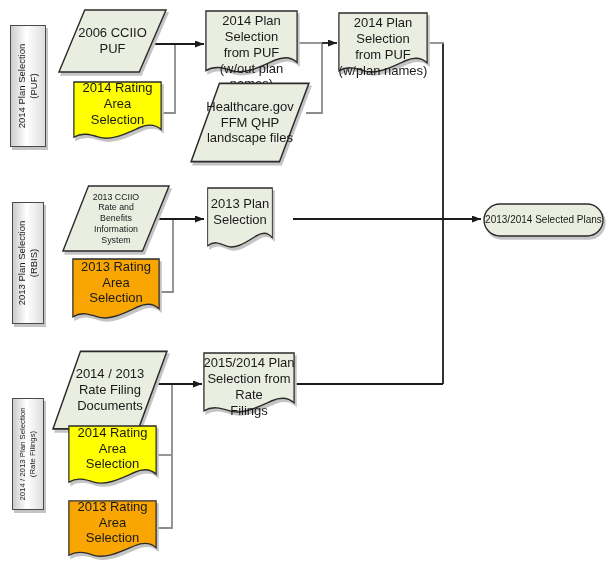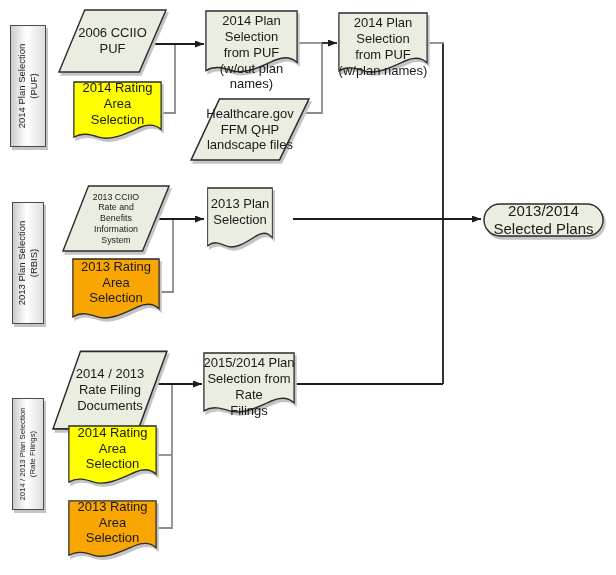--- a/index.html
+++ b/index.html
@@ -101,21 +101,21 @@
 
   <div class="node doc" style="left:205px;top:10px;width:93px;height:67px;">
     <svg viewBox="0 0 100 64" preserveAspectRatio="none">
         <path class="outline" d="M1,1 L99,1 L99,50 C93,45 85,44 75,48 C60,54 43,62 29,58 C19,55 10,53 1,58 Z" fill="#E9EEE1"></path>
       </svg>
     <div class="txt txt-top">2014 Plan Selection
 from PUF
 (w/out plan names)</div>
   </div>
 
-  <div class="node data" style="left:190px;top:98px;width:120px;height:63px;">
+  <div class="node data" style="left:190px;top:82px;width:120px;height:81px;">
     <svg viewBox="0 0 110 64" preserveAspectRatio="none">
         <polygon class="outline" points="27,1 109,1 82,63 1,63" fill="#E9EEE1"></polygon>
       </svg>
     <div class="txt">Healthcare.gov
 FFM QHP
 landscape files</div>
   </div>
 
   <div class="node doc" style="left:338px;top:12px;width:90px;height:65px;">
     <svg viewBox="0 0 100 64" preserveAspectRatio="none">
@@ -183,16 +183,16 @@
       </svg>
     <div class="txt txt-top">2015/2014 Plan
 Selection from Rate
 Filings</div>
   </div>
 
   <div class="node" style="left:483px;top:203px;width:121px;height:34px;">
     <svg viewBox="0 0 121 34" preserveAspectRatio="none">
         <rect class="outline" x="1" y="1" width="119" height="32" rx="16" ry="16" stroke-width="1.6" fill="#E9EEE1"></rect>
       </svg>
-    <div class="txt" style="font-size:15px;">2013/2014 Selected Plans</div>
+    <div class="txt" style="font-size:10px;">2013/2014 Selected Plans</div>
   </div>
 
 </div>
 
 </body></html>

